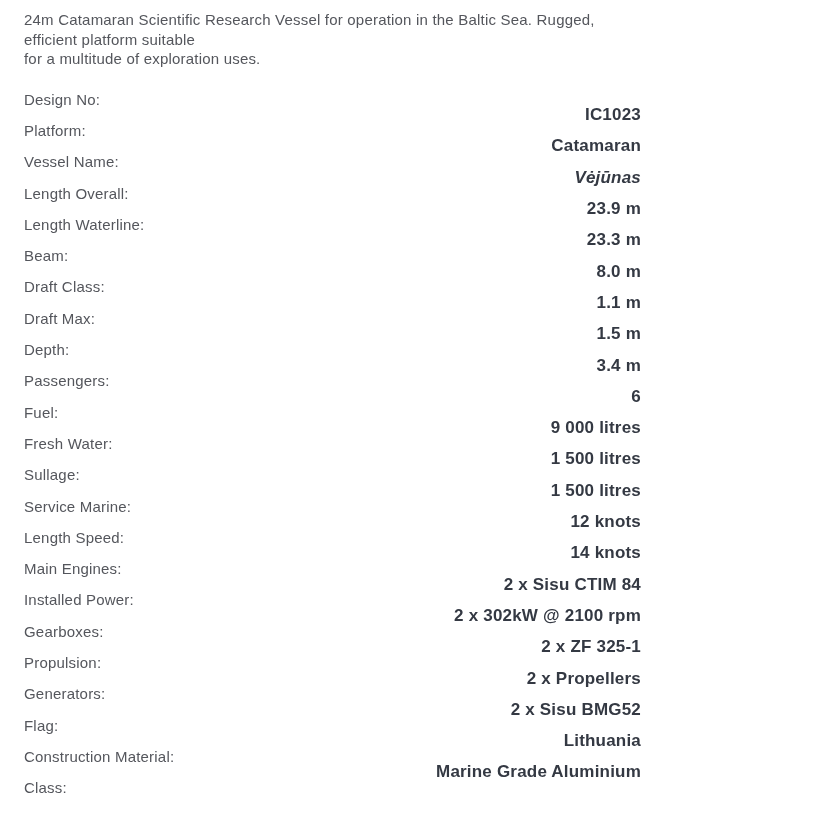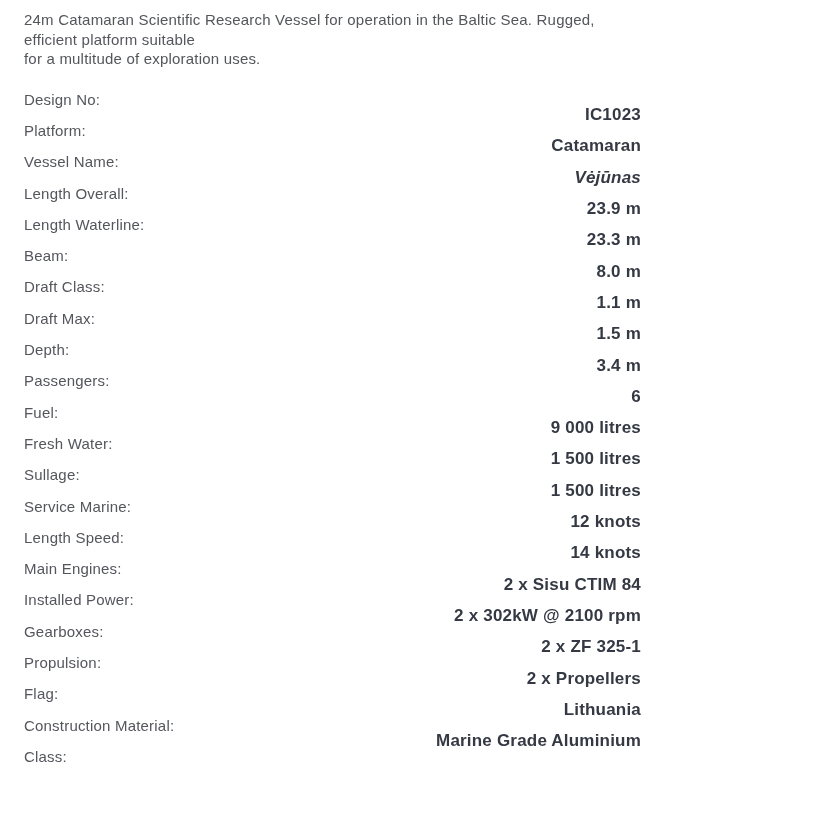--- a/index.html
+++ b/index.html
@@ -134,20 +134,24 @@
       </div>
       <div class="spec-row">
         <span class="spec-label">Gearboxes:</span>
         <span class="spec-value">2 x ZF 325-1</span>
       </div>
       <div class="spec-row">
         <span class="spec-label">Propulsion:</span>
         <span class="spec-value">2 x Propellers</span>
       </div>
       <div class="spec-row">
+        <span class="spec-label">Generators:</span>
+        <span class="spec-value">2 x Sisu BMG52</span>
+      </div>
+      <div class="spec-row">
         <span class="spec-label">Flag:</span>
         <span class="spec-value">Lithuania</span>
       </div>
       <div class="spec-row">
         <span class="spec-label">Construction Material:</span>
         <span class="spec-value">Marine Grade Aluminium</span>
       </div>
       <div class="spec-row">
         <span class="spec-label">Class:</span>
       </div>

